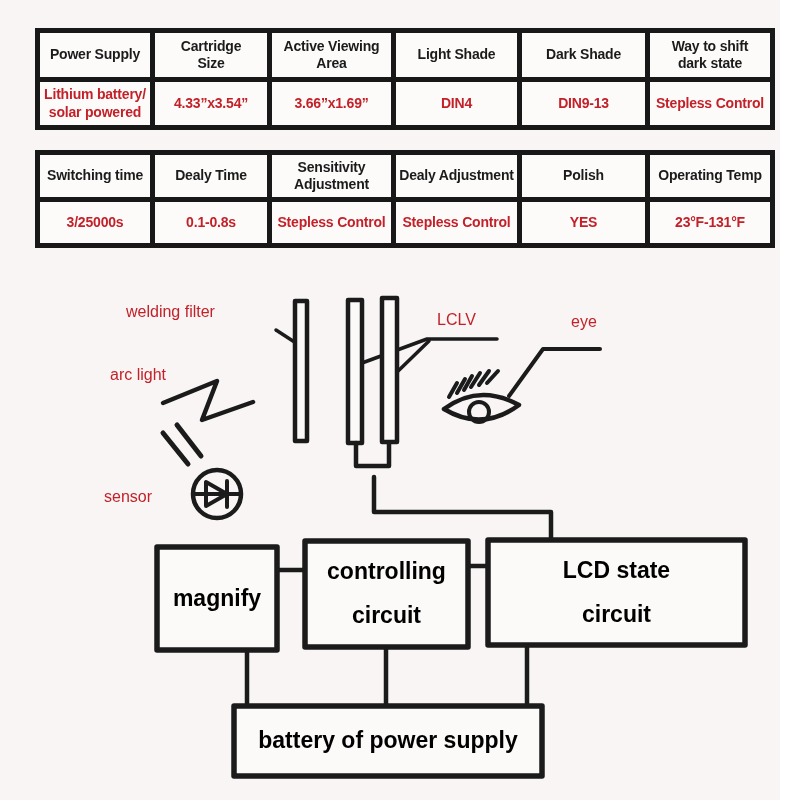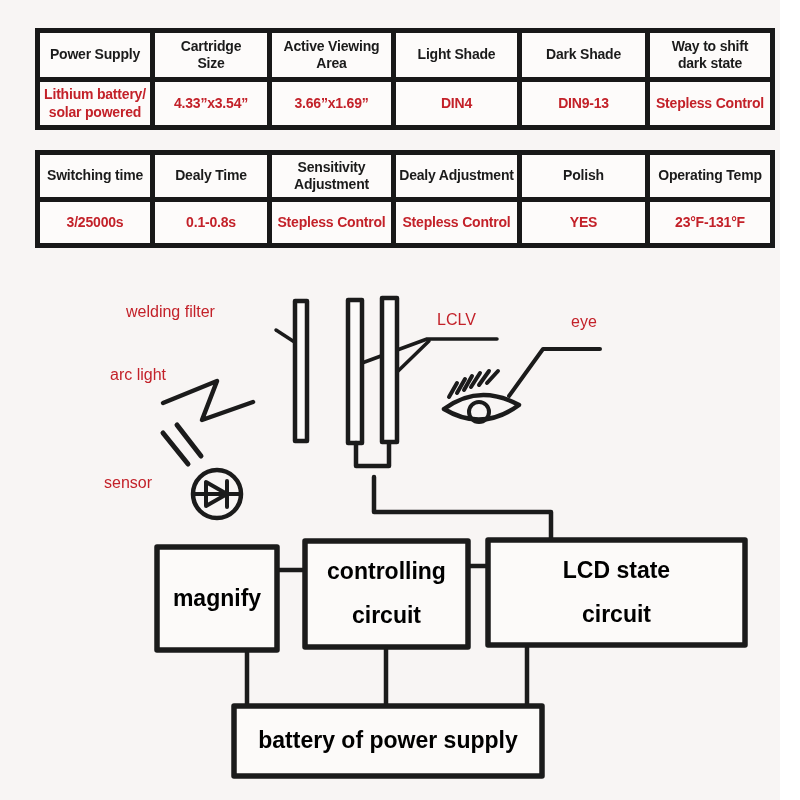--- a/index.html
+++ b/index.html
@@ -23,21 +23,21 @@
   
   svg.art{position:absolute;left:0;top:0;width:800px;height:800px;}
   
   .lbl{position:absolute;color:#c32129;font-weight:normal;font-size:16px;white-space:pre-line;}
   .blk-lbl{
     position:absolute;color:#000000;font-weight:bold;font-size:23px;line-height:1.9;
     display:flex;align-items:center;justify-content:center;text-align:center;white-space:pre-line;
   }
   #lbl-welding{left:126px;top:303px;}
   #lbl-arc{left:83px;top:366px;margin-left:27px;}
-  #lbl-sensor{left:104px;top:474px;}
+  #lbl-sensor{left:104px;top:488px;}
   #lbl-lclv{left:437px;top:311px;}
   #lbl-eye{left:571px;top:313px;}
   #blk-magnify{left:157px;top:547px;width:120px;height:103px;}
   #blk-controlling{left:305px;top:541px;width:163px;height:106px;}
   #blk-lcd{left:488px;top:540px;width:257px;height:105px;}
   #blk-power{left:234px;top:706px;width:308px;height:70px;}
 </style>
 </head>
 <body>
 

